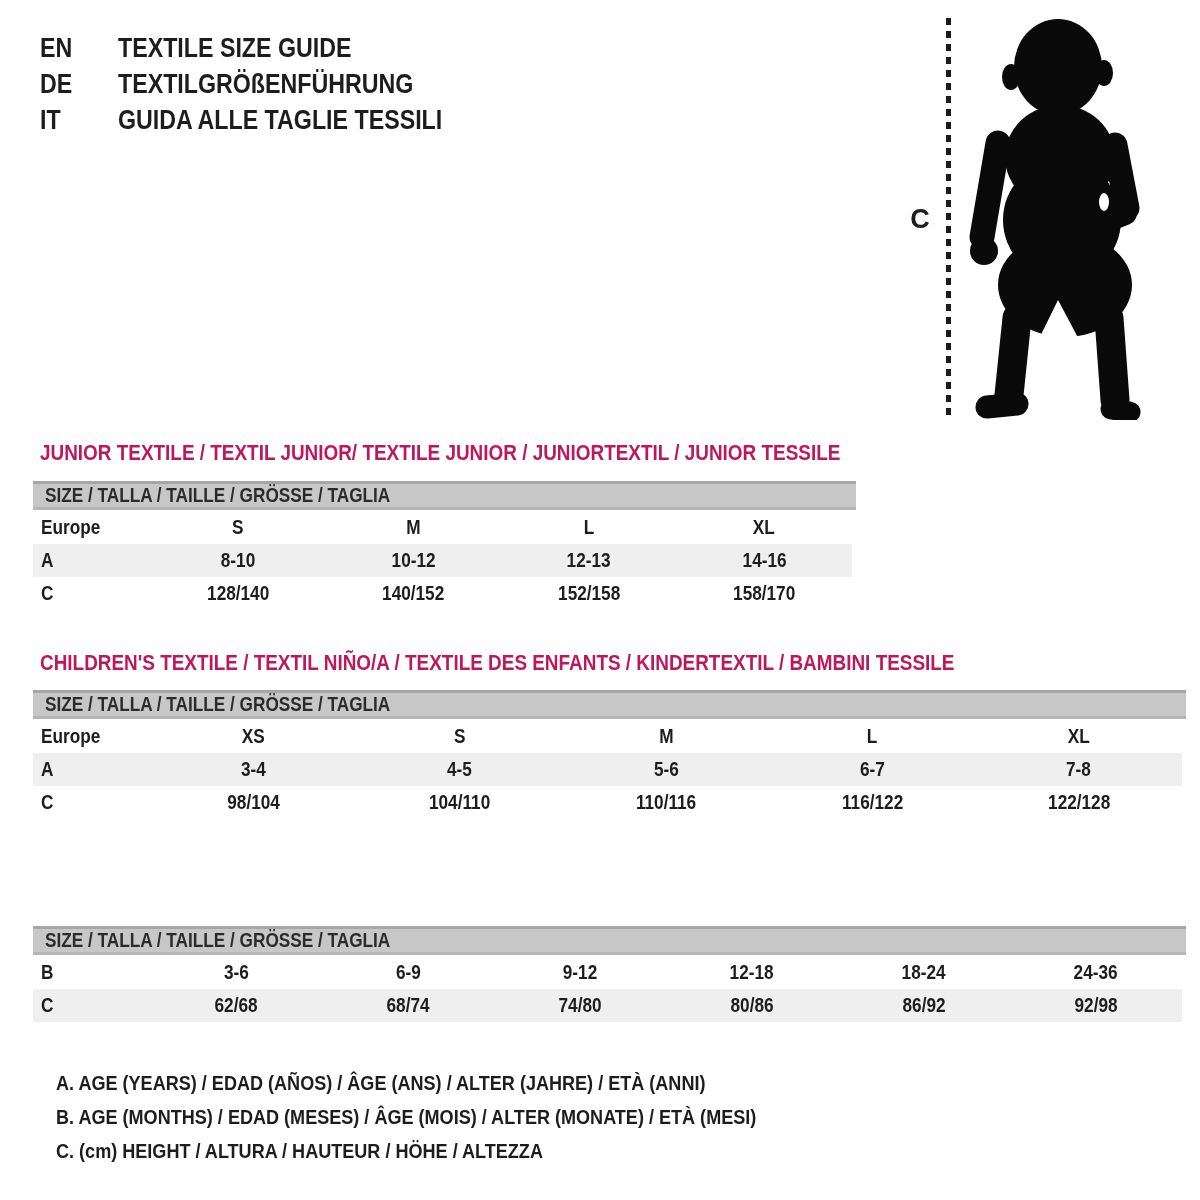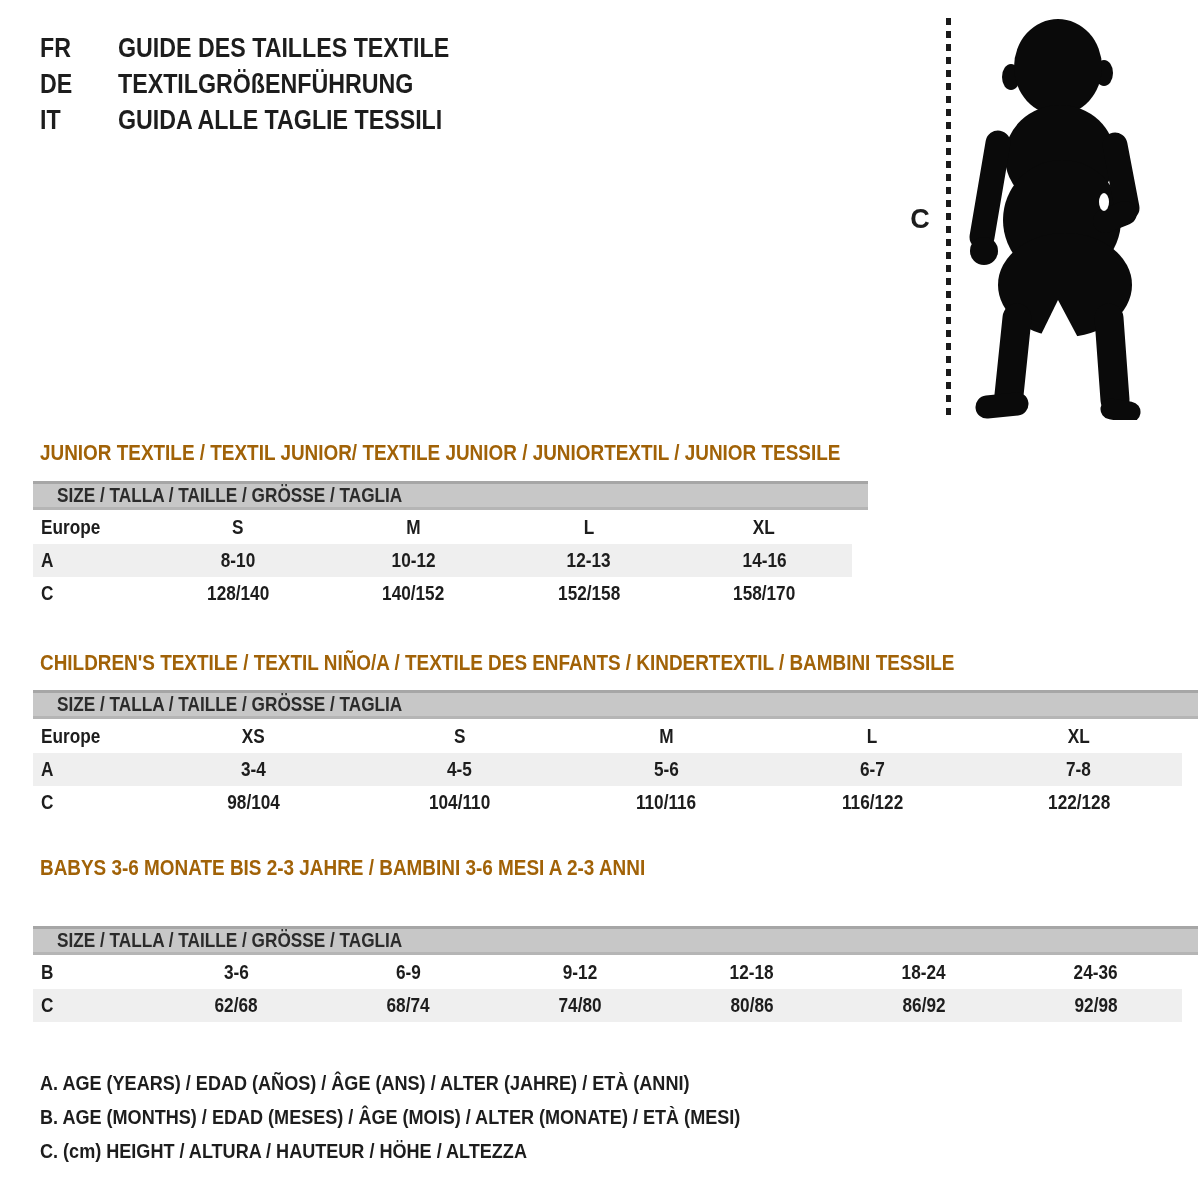--- a/index.html
+++ b/index.html
@@ -18,41 +18,41 @@
   .lang-title{display:inline-block;vertical-align:top;}
 
   
   .dash-line{position:absolute;left:946px;top:18px;width:5px;height:397px;
     background:repeating-linear-gradient(to bottom,#1a1a1a 0 7px,transparent 7px 13px);}
   .c-label{position:absolute;left:900px;top:204px;width:40px;text-align:center;font-size:27px;}
   .figure-svg{position:absolute;left:965px;top:15px;}
 
   
   .section{position:absolute;left:0;top:0;width:1200px;}
-  .sec-title{position:absolute;left:40px;font-size:22px;line-height:33px;color:#a16207;}
+  .sec-title{position:absolute;left:40px;font-size:22px;line-height:33px;color:#be185d;}
   .size-bar{position:absolute;left:33px;height:23px;background:#c7c7c7;
     border-top:3px solid #a6a6a6;border-bottom:3px solid #b5b5b5;
-    line-height:23px;font-size:20px;color:#2b2b2b;padding-left:24px;box-sizing:content-box;}
+    line-height:23px;font-size:20px;color:#2b2b2b;padding-left:12px;box-sizing:content-box;}
   table.size-table{position:absolute;left:33px;border-collapse:collapse;table-layout:fixed;}
   table.size-table tr{height:33px;}
   table.size-table tr.shaded{background:#efefef;}
   table.size-table th{text-align:left;padding-left:8px;font-size:20px;font-weight:bold;color:#1d1d1d;}
   table.size-table td{text-align:center;font-size:20px;font-weight:bold;color:#1d1d1d;}
 
   
-  .footnotes{position:absolute;left:40px;top:1066px;font-size:21px;}
+  .footnotes{position:absolute;left:56px;top:1066px;font-size:21px;}
   .footnote-line{height:34px;line-height:34px;}
 </style>
 </head>
 <body>
 
 <div class="canvas">
 
   <div class="lang-list">
-      <div class="lang-row"><span class="lang-code"><span class="cond">FR</span></span><span class="lang-title"><span class="cond">GUIDE DES TAILLES TEXTILE</span></span></div>
+      <div class="lang-row"><span class="lang-code"><span class="cond">EN</span></span><span class="lang-title"><span class="cond">TEXTILE SIZE GUIDE</span></span></div>
       <div class="lang-row"><span class="lang-code"><span class="cond">DE</span></span><span class="lang-title"><span class="cond">TEXTILGRÖßENFÜHRUNG</span></span></div>
       <div class="lang-row"><span class="lang-code"><span class="cond">IT</span></span><span class="lang-title"><span class="cond">GUIDA ALLE TAGLIE TESSILI</span></span></div>
     </div>
 
   <div class="dash-line"></div>
   <div class="c-label">C</div>
   <svg class="figure-svg" width="178" height="405" viewBox="0 0 178 405">
     <g fill="#0a0a0a" stroke="none">
 
       <ellipse cx="46" cy="62" rx="9" ry="13"></ellipse>
@@ -167,21 +167,20 @@
             <td><span class="cond-c">110/116</span></td>
             <td><span class="cond-c">116/122</span></td>
             <td><span class="cond-c">122/128</span></td>
           </tr>
         </tbody>
     </table>
   </div>
 
   <div class="section">
     <div class="sec-title" style="top:851px">
-      <div><span class="cond">BABYS 3-6 MONATE BIS 2-3 JAHRE / BAMBINI 3-6 MESI A 2-3 ANNI</span></div>
     </div>
     <div class="size-bar" style="top:926px;width:1141px">
       <span class="cond">SIZE / TALLA / TAILLE / GRÖSSE / TAGLIA</span>
     </div>
     <table class="size-table" style="top:956px;width:1149px">
       <colgroup>
           <col style="width: 117px;">
           <col>
           <col>
           <col>

